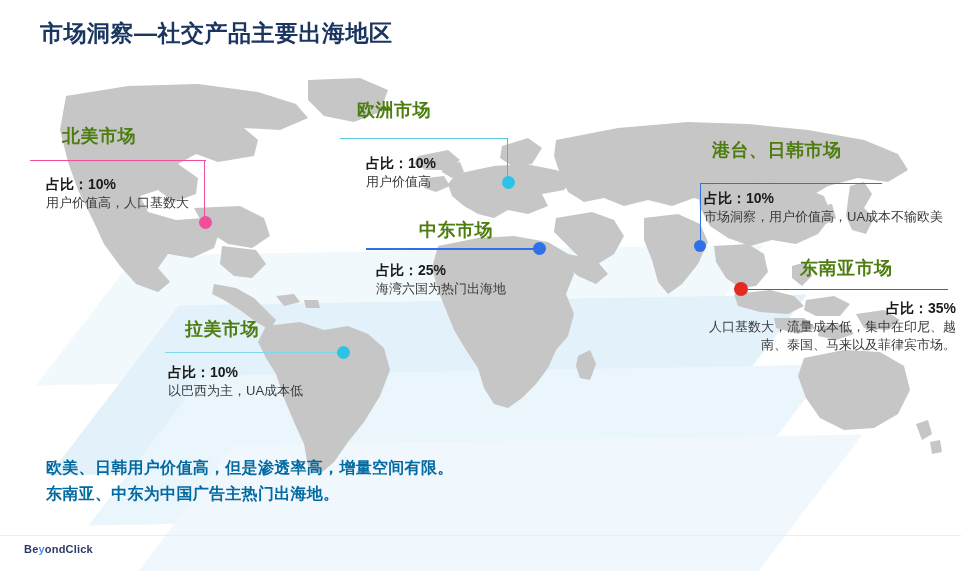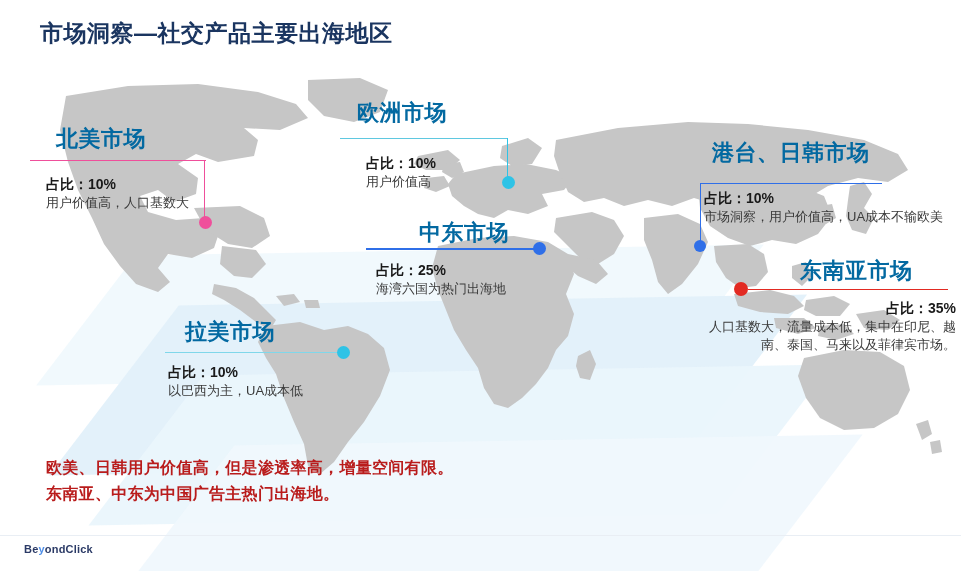--- a/index.html
+++ b/index.html
@@ -63,23 +63,23 @@
     font-size: 23px;
     font-weight: 700;
     color: #1a3560;
     letter-spacing: .5px;
     white-space: nowrap;
   }
 
   
   .callout { position: absolute; }
   .callout .c-title {
-    font-size: 22px;
-    font-weight: 700;
-    color: #0369a1;
+    font-size: 18px;
+    font-weight: 700;
+    color: #4d7c0f;
     white-space: nowrap;
     letter-spacing: .5px;
   }
   .callout .c-share {
     font-size: 14px;
     font-weight: 700;
     color: #1a1a1a;
     white-space: nowrap;
   }
   .callout .c-desc {
@@ -96,21 +96,21 @@
     position: absolute;
     border-radius: 50%;
   }
 
   
   .conclusion {
     position: absolute;
     left: 46px; top: 455px;
     font-size: 16px;
     font-weight: 700;
-    color: #b91c1c;
+    color: #0369a1;
     line-height: 1.6;
     letter-spacing: .3px;
     white-space: nowrap;
   }
 
   
   .logo {
     position: absolute;
     left: 24px; top: 543px;
     font-size: 11px;
@@ -211,21 +211,21 @@
 
         <path d="M494,68 L520,60 L534,70 L524,86 L504,88 L492,80 Z"></path>
 
         <path d="M436,86 L452,84 L456,94 L444,100 L434,94 Z"></path>
       </g>
     </svg>
   </div>
 
   <div class="title">市场洞察—社交产品主要出海地区</div>
 
-  <div class="callout" style="left:56px; top:124px;">
+  <div class="callout" style="left:62px; top:124px;">
     <div class="c-title">北美市场</div>
   </div>
   <div class="conn-h" style="left:30px; top:160px; width:176px; border-top:1.4px solid #ef4f9b;"></div>
   <div class="conn-v" style="left:204px; top:160px; height:62px; border-left:1.4px solid #ef4f9b;"></div>
   <div class="dot" style="left:199px; top:216px; width:13px; height:13px; background:#ef4f9b;"></div>
   <div class="callout" style="left:46px; top:176px; width:230px;">
     <div class="c-share">占比：10%</div>
     <div class="c-desc">用户价值高，人口基数大</div>
   </div>
 

